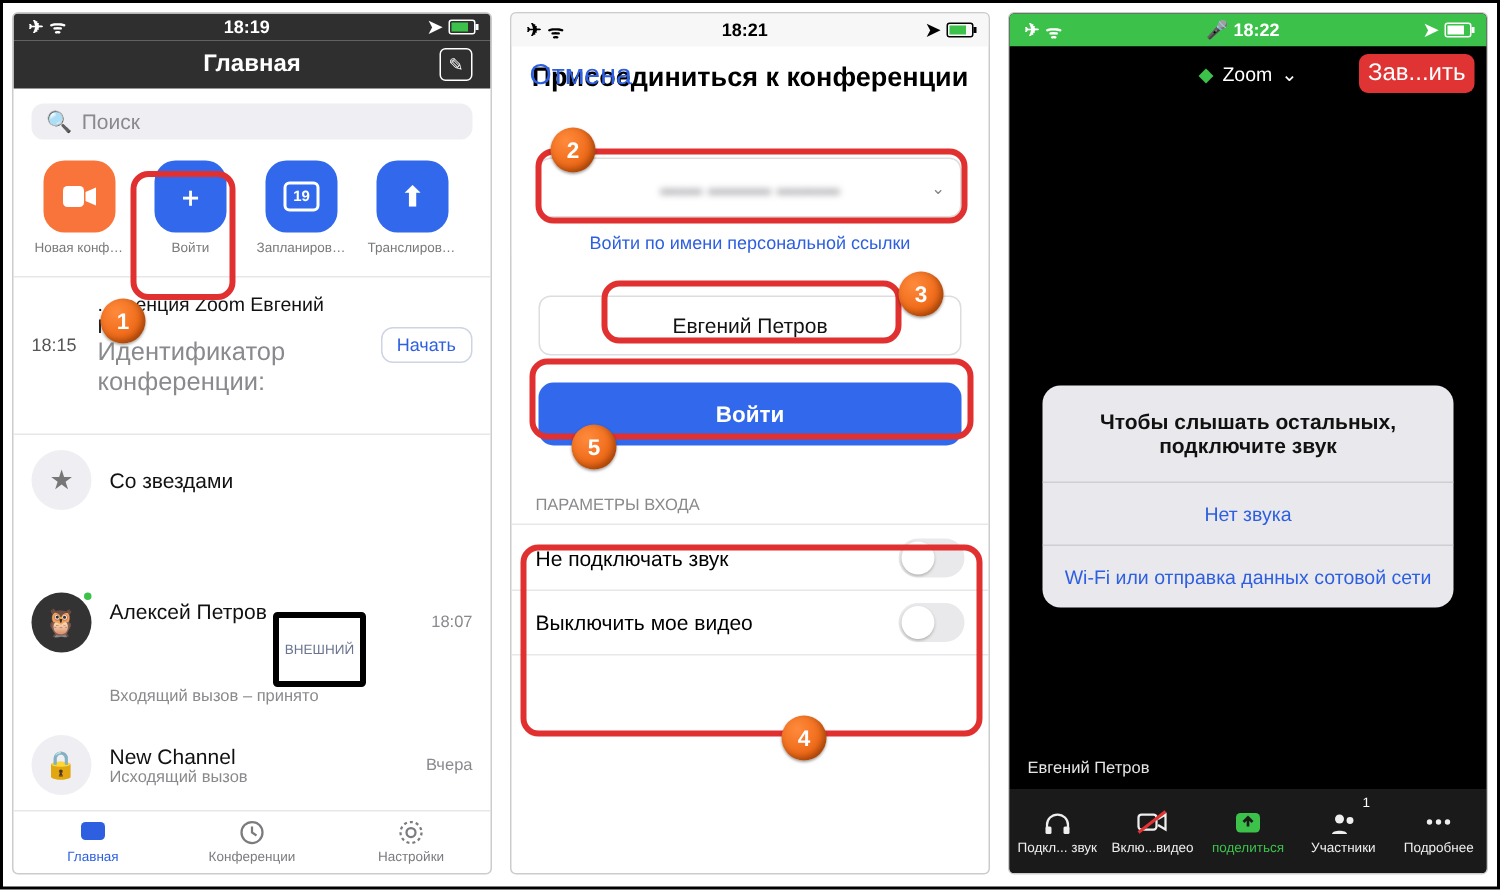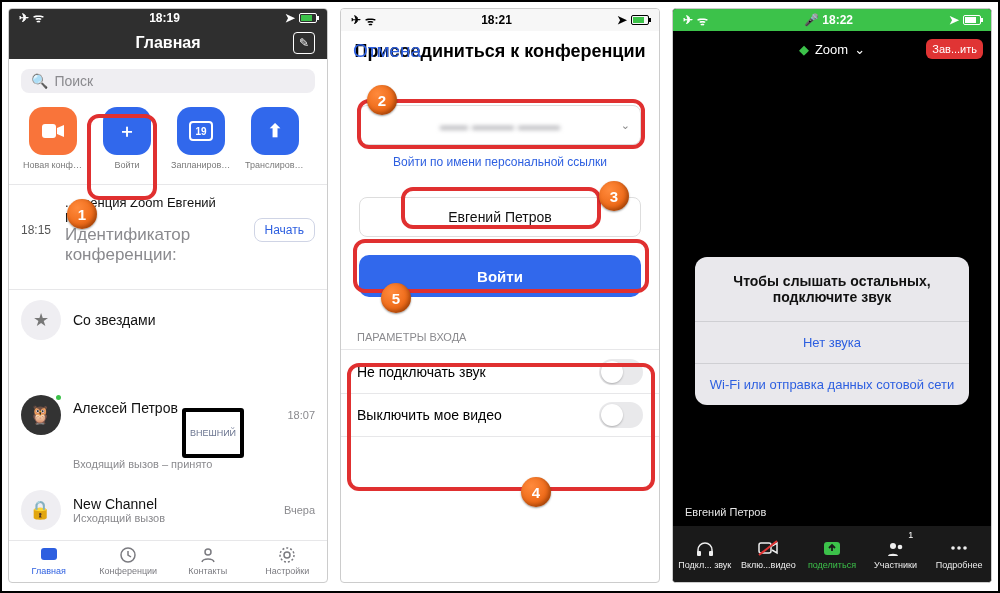--- a/index.html
+++ b/index.html
@@ -65,21 +65,21 @@
   .hint{font-size:11px;color:#8a8a8e;text-align:center;margin:10px 28px 0 28px;line-height:1.35;}
   .sect{font-size:11px;color:#8a8a8e;margin:34px 0 6px 16px;text-transform:uppercase;}
   .opt{height:44px;border-top:1px solid #e7e7e9;display:flex;align-items:center;justify-content:space-between;padding:10px 16px;font-size:14px;}
   .opt:last-of-type{border-bottom:1px solid #e7e7e9;}
   .switch{width:44px;height:26px;background:#e9e9eb;border-radius:13px;position:relative;}
   .switch::after{content:"";position:absolute;width:22px;height:22px;background:#fff;border-radius:50%;top:2px;left:2px;box-shadow:0 1px 2px rgba(0,0,0,0.25);}
 
   
   .nav3{height:36px;background:#000;display:flex;align-items:center;justify-content:center;color:#fff;position:relative;gap:6px;font-size:13px;}
   .shield{color:#3cc24a;}
-  .leave{position:absolute;right:8px;background:#e03434;color:#fff;font-size:11px;padding:4px 6px;border-radius:6px;}
+  .leave{position:absolute;right:8px;background:#e03434;color:#fff;font-size:16px;padding:4px 6px;border-radius:6px;}
   .vbody{flex:1;background:#000;position:relative;}
   .alert{position:absolute;left:22px;right:22px;top:190px;background:#e9e8ec;border-radius:12px;overflow:hidden;box-shadow:0 8px 30px rgba(0,0,0,0.5);}
   .alert .p1{padding:16px 18px;text-align:center;font-size:14px;font-weight:600;color:#111;}
   .alert .btnrow{border-top:1px solid #cfcfd3;height:42px;display:flex;align-items:center;justify-content:center;color:#2d5fe0;font-size:13px;}
   .caption{position:absolute;left:12px;bottom:8px;color:#e5e5e5;font-size:11px;}
   .bbar{height:56px;background:#1a1a1a;display:flex;}
   .bbar .bt{flex:1;display:flex;flex-direction:column;align-items:center;justify-content:center;gap:3px;color:#eee;font-size:9px;position:relative;}
   .bt.green{color:#3cc24a;}
   .bticon{width:22px;height:18px;position:relative;}
   .badge{position:absolute;top:4px;right:14px;background:#1a1a1a;color:#fff;font-size:9px;}
@@ -181,27 +181,20 @@
       </div>
     <div class="tab">
         <svg class="tabicon">
           <circle cx="10" cy="9" r="7" fill="none" stroke="#7b7b80" stroke-width="1.5"></circle>
           <path d="M10 5v4l3 2" stroke="#7b7b80" stroke-width="1.5" fill="none"></path>
         </svg>
         <span>Конференции</span>
       </div>
     <div class="tab">
         <svg class="tabicon">
-          <circle cx="10" cy="6" r="3" fill="none" stroke="#7b7b80" stroke-width="1.5"></circle>
-          <path d="M4 16c1-4 11-4 12 0" stroke="#7b7b80" stroke-width="1.5" fill="none"></path>
-        </svg>
-        <span>Контакты</span>
-      </div>
-    <div class="tab">
-        <svg class="tabicon">
           <circle cx="10" cy="9" r="3" fill="none" stroke="#7b7b80" stroke-width="1.5"></circle>
           <circle cx="10" cy="9" r="7" fill="none" stroke="#7b7b80" stroke-width="1.5" stroke-dasharray="2 2"></circle>
         </svg>
         <span>Настройки</span>
       </div>
   </div>
 
   <div class="outline" style="left:78px;top:105px;width:70px;height:86px;"></div>
   <div class="stepnum" style="left:58px;top:190px;">1</div>
 </div>

